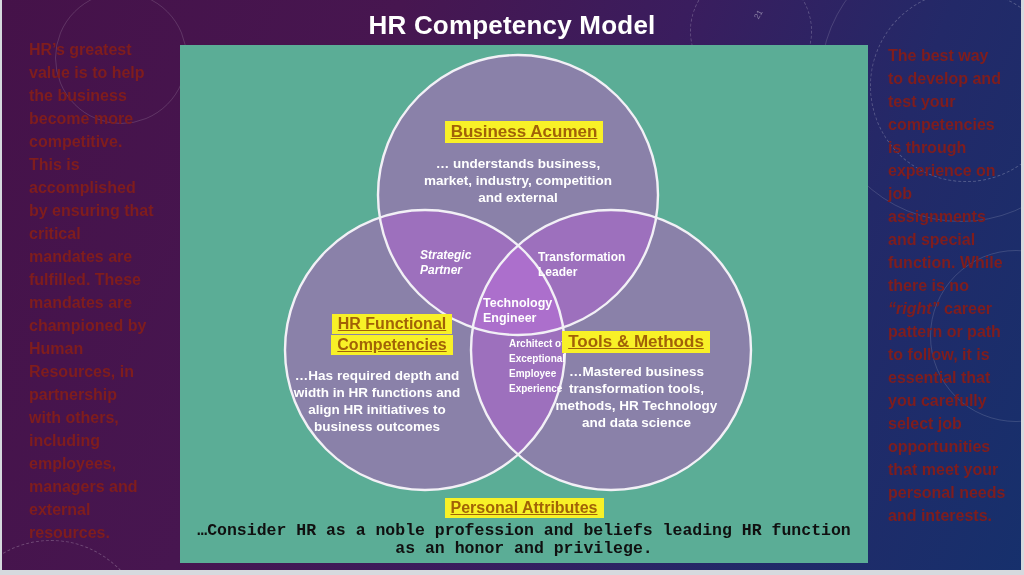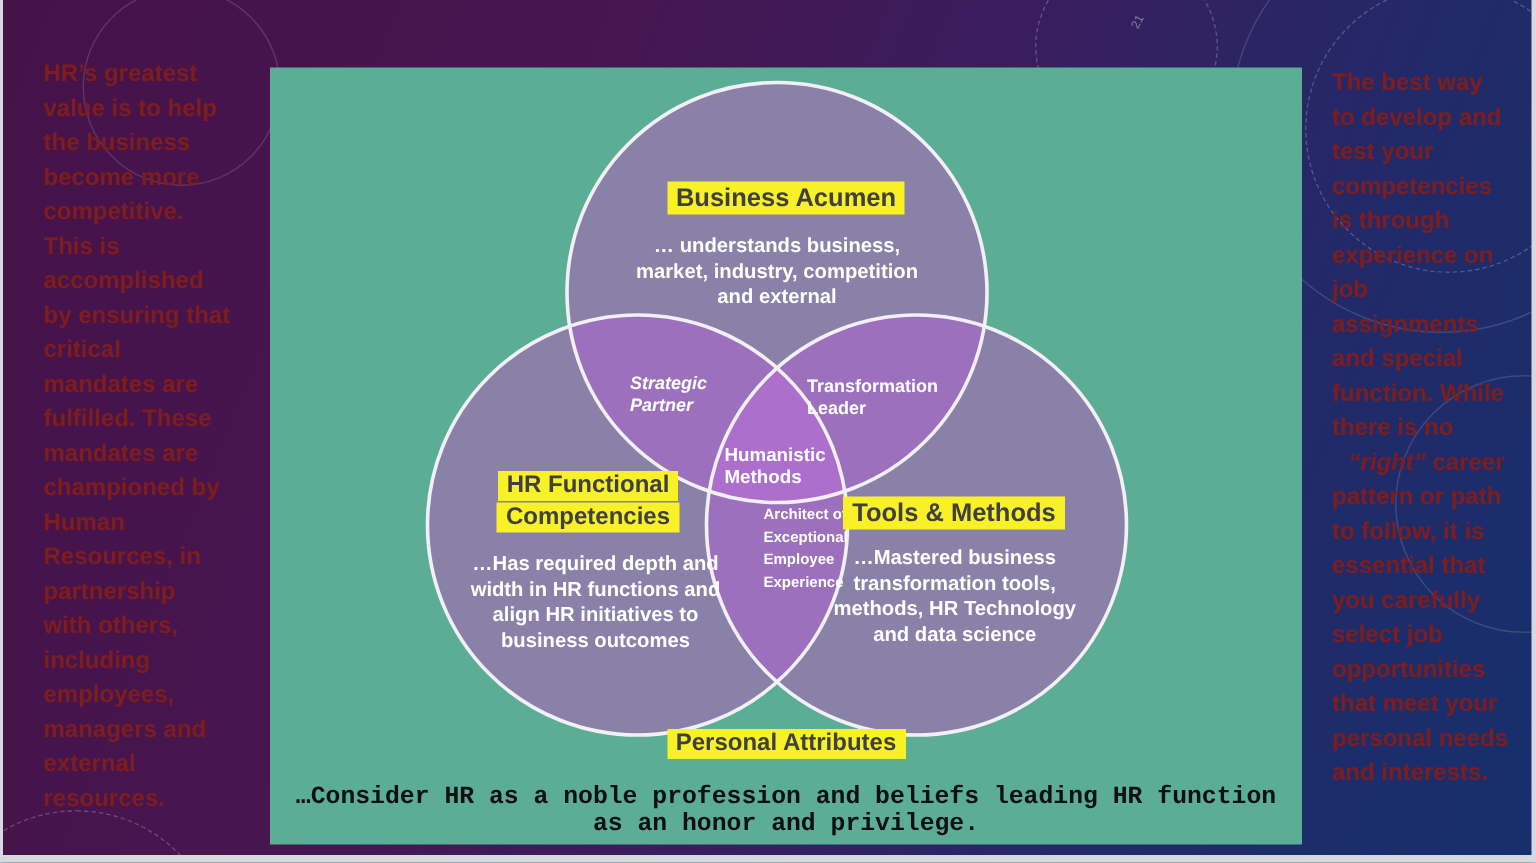--- a/index.html
+++ b/index.html
@@ -12,35 +12,35 @@
   .ring.dashed{border-style:dashed;border-color:rgba(255,255,255,.22);}
   .deco-num{position:absolute;font-size:8px;color:rgba(255,255,255,.4);transform:rotate(-62deg);}
   
   .title{position:absolute;top:10px;left:0;width:100%;margin:0;text-align:center;
          color:#ffffff;font-size:26px;font-weight:bold;letter-spacing:.2px;}
   
   .side{position:absolute;color:#7f1d1d;font-size:16px;font-weight:bold;
         line-height:23px;white-space:pre-line;}
   .side.left{left:29px;top:38px;width:150px;}
   .side.right{left:888px;top:44px;width:130px;}
-  .side em{font-style:italic;margin-left:11px;}
+  .side em{font-style:italic;}
   
   .board{position:absolute;left:180px;top:45px;width:688px;height:518px;
          background:var(--venn-panel,#5bad96);}
   .venn-svg{position:absolute;left:0;top:0;}
   .vc-base{fill:var(--venn-circle,#8a81a9);}
   .vc-pair{fill:var(--venn-overlap,#9d70bd);}
   .vc-triple{fill:var(--venn-center,#ac6fcc);}
   .vc-stroke{fill:none;stroke:var(--venn-stroke,#f2f0f6);stroke-width:2.4;}
   
   .lbl{position:absolute;}
   .chipwrap{text-align:center;}
-  .chip{display:inline;background:var(--highlight,#f8f127);color:#404040;font-weight:bold;
+  .chip{display:inline;background:var(--highlight,#f8f127);color:#a16207;font-weight:bold;
         padding:1px 6px 2px;line-height:1.32;
-        box-decoration-break:clone;-webkit-box-decoration-break:clone;}
+        box-decoration-break:clone;text-decoration:underline;-webkit-box-decoration-break:clone;}
   .desc{color:#ffffff;font-weight:bold;font-size:13.5px;line-height:17px;text-align:center;}
   .olabel{color:#ffffff;font-weight:bold;font-size:12px;line-height:15px;text-align:left;}
   .chip-lg{font-size:17px;}
   .chip-md{font-size:16px;}
   
   .footer-text{position:absolute;left:10px;right:10px;text-align:center;color:#101010;
                font-weight:bold;font-size:16.5px;line-height:17.5px;font-family:Liberation Mono, monospace;}
   
   .edge{position:absolute;background:#d6d9de;}
   .edge.l{left:0;top:0;bottom:0;width:2px;}
@@ -56,20 +56,21 @@
     <div class="ring dashed" style="left:-45px;top:540px;width:190px;height:190px;"></div>
 
     <div class="ring" style="left:820px;top:-60px;width:280px;height:280px;"></div>
     <div class="ring dashed" style="left:870px;top:-10px;width:190px;height:190px;"></div>
     <div class="ring" style="left:930px;top:250px;width:170px;height:170px;"></div>
     <div class="ring dashed" style="left:690px;top:-30px;width:120px;height:120px;"></div>
     <span class="deco-num" style="left:732px;top:52px;">200</span>
     <span class="deco-num" style="left:754px;top:10px;">21</span>
   </div>
 
+  <h1 class="title">HR Competency Model</h1>
 
   <div class="side left">HR’s greatest
 value is to help
 the business
 become more
 competitive.
 This is
 accomplished
 by ensuring that
 critical
@@ -137,34 +138,34 @@
       <circle class="vc-stroke" cx="431" cy="305" r="140"></circle>
     </svg>
 
     <div class="lbl chipwrap" style="left:0;right:0;top:76px;">
       <span class="chip chip-lg">Business Acumen</span>
     </div>
     <div class="lbl desc" style="left:233px;top:110px;width:210px;">… understands business, market, industry, competition and external</div>
 
     <div class="lbl olabel" style="left:240px;top:203px;width:66px;font-style:italic;">Strategic Partner</div>
     <div class="lbl olabel" style="left:358px;top:205px;width:112px;">Transformation Leader</div>
-    <div class="lbl olabel" style="left:303px;top:251px;width:82px;font-size:12.5px;">Humanistic Methods</div>
+    <div class="lbl olabel" style="left:303px;top:251px;width:82px;font-size:12.5px;">Technology Engineer</div>
     <div class="lbl olabel" style="left:301px;top:291px;width:90px;font-size:10px;margin-left:28px;">Architect of Exceptional Employee Experience</div>
 
     <div class="lbl chipwrap" style="left:132px;top:268px;width:160px;">
       <span class="chip chip-md">HR Functional Competencies</span>
     </div>
-    <div class="lbl desc" style="left:122px;top:322px;width:190px;text-align:center;">…Has required depth and width in HR functions and align HR initiatives to business outcomes</div>
+    <div class="lbl desc" style="left:102px;top:322px;width:190px;text-align:center;">…Has required depth and width in HR functions and align HR initiatives to business outcomes</div>
 
     <div class="lbl chipwrap" style="left:366px;top:286px;width:180px;">
       <span class="chip chip-lg">Tools &amp; Methods</span>
     </div>
     <div class="lbl desc" style="left:373px;top:318px;width:167px;">…Mastered business transformation tools, methods, HR Technology and data science</div>
 
-    <div class="lbl chipwrap" style="left:0;right:0;top:440px;">
+    <div class="lbl chipwrap" style="left:0;right:0;top:452px;">
       <span class="chip chip-md">Personal Attributes</span>
     </div>
     <div class="footer-text" style="top:477px;">…Consider HR as a noble profession and beliefs leading HR function as an honor and privilege.</div>
   </div>
 
   <div class="edge l"></div>
   <div class="edge r"></div>
   <div class="edge b"></div>
 </div>
 

